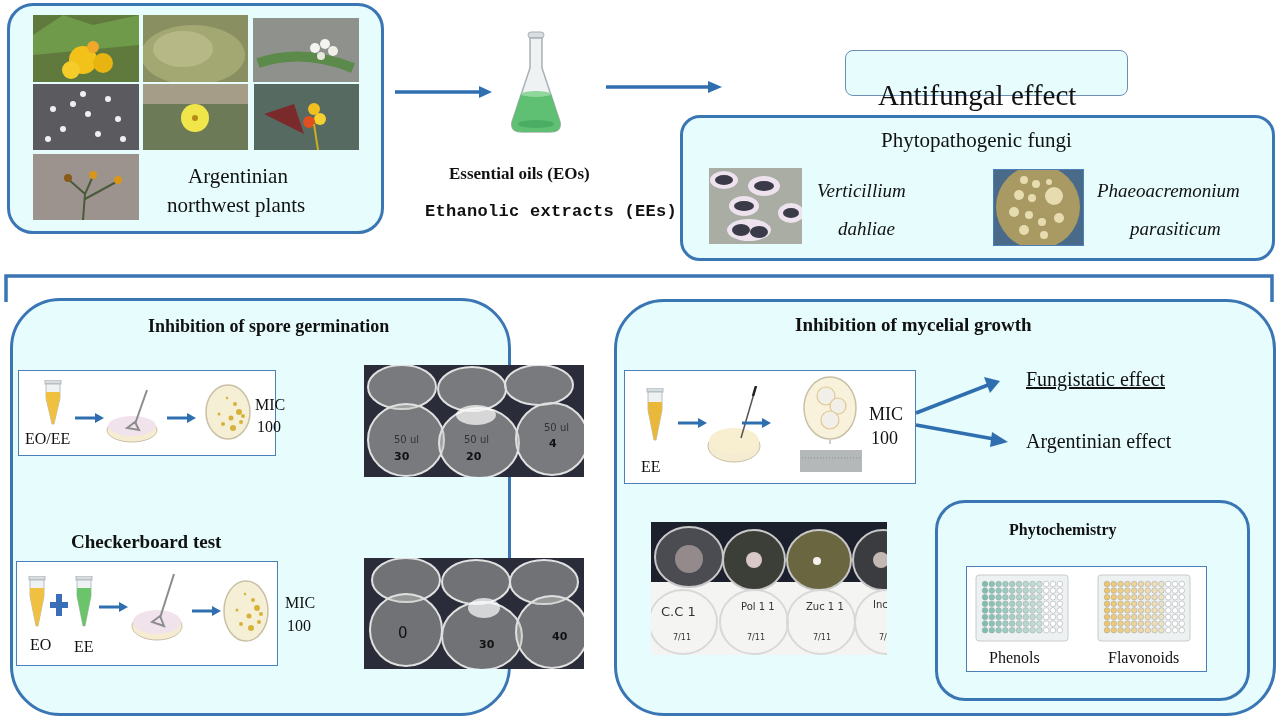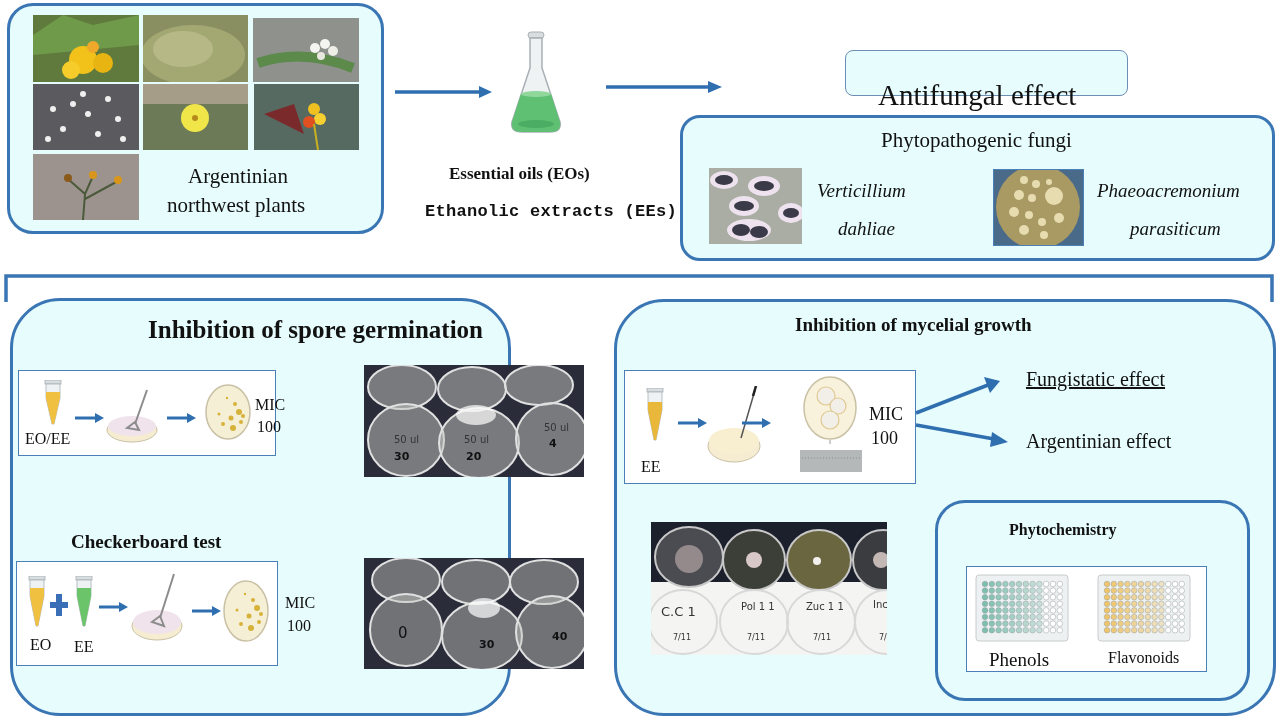--- a/index.html
+++ b/index.html
@@ -165,21 +165,21 @@
     </svg>
 </div>
 <div class="t ital" style="left:1097px;top:180px;font-size:19px;">Phaeoacremonium</div>
 <div class="t ital" style="left:1130px;top:218px;font-size:19px;">parasiticum</div>
 
 <svg class="abs" style="left:0px;top:270px;" width="1280" height="36">
   <path d="M6 32 V6 H1272 V32" stroke="#3a76b4" stroke-width="3.5" fill="none"></path>
 </svg>
 
 <div class="panel" style="left:10px;top:298px;width:501px;height:418px;border-radius:50px;"></div>
-<div class="t bold" style="left:148px;top:316px;font-size:25px;font-family:Liberation Serif, serif;">Inhibition of spore germination</div>
+<div class="t bold" style="left:148px;top:316px;font-size:18px;font-family:Liberation Serif, serif;">Inhibition of spore germination</div>
 
 <div class="wbox" style="left:18px;top:370px;width:258px;height:86px;"></div>
 
 <svg class="abs" style="left:43px;top:380px;" width="20" height="46">
   <rect x="2" y="0" width="16" height="4" fill="#d8dde0" stroke="#a8b0b5" stroke-width="0.8"></rect>
   <path d="M3 4 H17 V18 L11 44 H9 L3 18Z" fill="#eef2f3" stroke="#a8b0b5" stroke-width="0.8"></path>
   <path d="M3 12 H17 V18 L11 44 H9 L3 18Z" fill="#f0c040"></path>
 </svg>
 <div class="t" style="left:25px;top:430px;font-size:16px;">EO/EE</div>
 <svg class="abs" style="left:75px;top:413px;" width="30" height="10">
@@ -579,14 +579,14 @@
     <circle cx="37.2" cy="56.199999999999996" r="2.8" fill="#f0c56a" fill-opacity="0.67" stroke="#9aa0a0" stroke-width="0.5"></circle>
     <circle cx="44" cy="56.199999999999996" r="2.8" fill="#f0c56a" fill-opacity="0.58" stroke="#9aa0a0" stroke-width="0.5"></circle>
     <circle cx="50.8" cy="56.199999999999996" r="2.8" fill="#f0c56a" fill-opacity="0.50" stroke="#9aa0a0" stroke-width="0.5"></circle>
     <circle cx="57.6" cy="56.199999999999996" r="2.8" fill="#f0c56a" fill-opacity="0.42" stroke="#9aa0a0" stroke-width="0.5"></circle>
     <circle cx="64.4" cy="56.199999999999996" r="2.8" fill="#f0c56a" fill-opacity="0.33" stroke="#9aa0a0" stroke-width="0.5"></circle>
     <circle cx="71.19999999999999" cy="56.199999999999996" r="2.8" fill="#ffffff" fill-opacity="1" stroke="#9aa0a0" stroke-width="0.5"></circle>
     <circle cx="78" cy="56.199999999999996" r="2.8" fill="#ffffff" fill-opacity="1" stroke="#9aa0a0" stroke-width="0.5"></circle>
     <circle cx="84.8" cy="56.199999999999996" r="2.8" fill="#ffffff" fill-opacity="1" stroke="#9aa0a0" stroke-width="0.5"></circle>
   </svg>
 
-<div class="t" style="left:989px;top:649px;font-size:19px;">Phenols</div>
+<div class="t" style="left:989px;top:649px;font-size:16px;">Phenols</div>
 <div class="t" style="left:1108px;top:649px;font-size:16px;">Flavonoids</div>
 
 </body></html>

